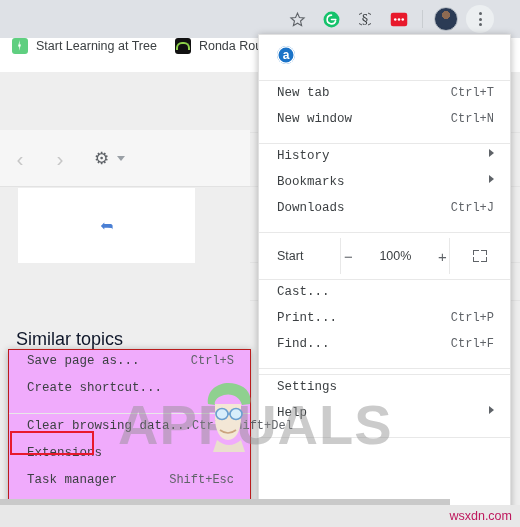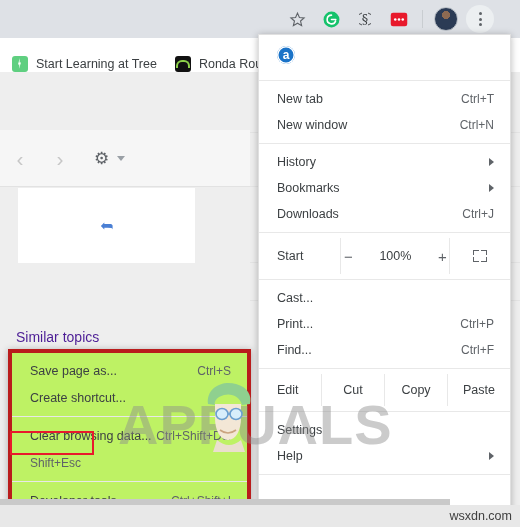--- a/index.html
+++ b/index.html
@@ -21,21 +21,21 @@
   .tb-btn{width:34px;height:34px;display:flex;align-items:center;justify-content:center;flex:0 0 auto;}
   .tb-sep{width:1px;height:18px;background:#c9cdd1;margin:0 6px;}
   .avatar{width:24px;height:24px;border-radius:50%;
     background:radial-gradient(circle at 50% 32%, #8d6a52 0 22%, #2b3b55 23% 100%);
     border:1px solid #b9bfc6;box-sizing:border-box;}
   .kebab-wrap{width:28px;height:28px;border-radius:50%;background:#eceff1;display:flex;
     flex-direction:column;align-items:center;justify-content:center;gap:2.5px;}
   .kebab-dot{width:3px;height:3px;border-radius:50%;background:#5f6368;}
 
   
-  #bm-items{left:12px;top:38px;height:34px;display:flex;align-items:flex-end;gap:18px;}
+  #bm-items{left:12px;top:38px;height:34px;display:flex;align-items:flex-start;gap:18px;}
   .bm{display:flex;align-items:center;gap:8px;font-size:12.5px;color:#3c4043;white-space:nowrap;}
   .bm-ico{width:16px;height:16px;flex:0 0 auto;}
   .ico-tree{background:#5fcf80;border-radius:3px;position:relative;}
   .ico-tree:after{content:"";position:absolute;left:6px;top:2px;width:3px;height:11px;background:#fff;
     clip-path:polygon(60% 0,0 58%,45% 58%,30% 100%,100% 40%,52% 40%);}
   .ico-music{background:#111;border-radius:3px;display:flex;align-items:center;justify-content:center;}
   .ico-music span{display:block;width:10px;height:6px;border:2px solid #8dd14a;border-bottom:none;
     border-radius:6px 6px 0 0;}
 
   
@@ -43,28 +43,28 @@
     display:flex;align-items:center;}
   .chev{width:40px;text-align:center;color:#c6c6c6;font-size:21px;line-height:1;}
   .gear-wrap{margin-left:14px;display:flex;align-items:center;gap:6px;}
   .gear{width:17px;height:17px;position:relative;color:#5f6368;font-size:17px;line-height:17px;}
   .caret-dn{width:0;height:0;border-left:4px solid transparent;border-right:4px solid transparent;
     border-top:5px solid #9aa0a6;}
   #reply-card{left:18px;top:188px;width:177px;height:75px;background:#fff;
     display:flex;align-items:center;justify-content:center;gap:8px;}
   #reply-card .arrow{color:#4a7fd4;font-size:16px;transform:scaleX(-1);}
   #reply-card .lbl{color:#5a8ce0;font-size:15px;letter-spacing:.4px;}
-  #similar{left:16px;top:329px;font-size:14px;color:#4c1d95;}
+  #similar{left:16px;top:329px;font-size:18px;color:#0f172a;}
   .pg-rule{left:250px;width:270px;height:1px;background:#e4e4e4;}
 
   
   #chrome-menu{left:258px;top:34px;width:253px;height:478px;background:#fff;
     box-shadow:0 1px 7px rgba(0,0,0,.28);border:1px solid #e0e0e0;box-sizing:border-box;}
-  .mi{height:26px;display:flex;align-items:center;padding:0 16px 0 18px;font-size:12.5px;color:#3c4043;
-    white-space:nowrap;cursor:default;}
+  .mi{height:26px;display:flex;align-items:flex-start;padding:0 16px 0 18px;font-size:12.5px;color:#3c4043;
+    white-space:nowrap;cursor:default;font-family:Liberation Mono, monospace;}
   .mi .label{flex:1;}
   .mi .accel{color:#5f6368;font-size:12px;}
   .mi.hover{background:#eeeeee;}
   .mi .arrowr{width:0;height:0;border-top:4px solid transparent;border-bottom:4px solid transparent;
     border-left:5px solid #5f6368;margin-left:8px;}
   .sep{height:1px;background:#e8e8e8;margin:5px 0;}
   .ext-row{height:40px;display:flex;align-items:center;padding:0 18px;}
   .ext-icon{width:18px;height:18px;border-radius:50%;background:#1a73c8;color:#fff;font-size:12px;
     display:flex;align-items:center;justify-content:center;font-weight:bold;
     box-shadow:0 0 0 1.5px #fff inset;}
@@ -84,30 +84,30 @@
   .fs-ico i:nth-child(3){left:0;bottom:0;border-right:none;border-top:none;}
   .fs-ico i:nth-child(4){right:0;bottom:0;border-left:none;border-top:none;}
 
   
   .edit-row{height:32px;display:flex;align-items:center;font-size:12.5px;color:#3c4043;}
   .edit-label{padding-left:18px;width:62px;box-sizing:border-box;}
   .edit-cell{flex:1;text-align:center;border-left:1px solid #e8e8e8;height:100%;
     display:flex;align-items:center;justify-content:center;}
 
   
-  #submenu{left:8px;top:349px;width:243px;height:167px;background:#bef264;
-    box-shadow:0 1px 7px rgba(0,0,0,.28);border:4px solid #b91c1c;box-sizing:border-box;padding-top:4px;}
+  #submenu{left:8px;top:349px;width:243px;height:167px;background:#f0abfc;
+    box-shadow:0 1px 7px rgba(0,0,0,.28);border:1px solid #b91c1c;box-sizing:border-box;padding-top:4px;}
   #submenu .mi{height:27px;}
   #hl-box{left:10px;top:431px;width:84px;height:24px;border:2.5px solid #e8192c;box-sizing:border-box;}
 
   
   #wm-appuals{left:118px;top:392px;font-size:56px;font-weight:bold;color:rgba(140,140,140,.45);
     letter-spacing:1px;font-family:"Liberation Sans", sans-serif;}
   #wm-face{left:196px;top:378px;width:62px;height:74px;}
-  #wm-site{right:8px;bottom:4px;font-size:12.5px;color:#404040;}
+  #wm-site{right:8px;bottom:4px;font-size:12.5px;color:#be185d;}
   #btm-strip{left:0;bottom:0;width:520px;height:22px;background:#e8e8e8;}
   #btm-strip-edge{left:0;bottom:22px;width:450px;height:6px;background:#c9c9c9;}
 </style>
 </head>
 <body>
 
 <div class="layer" id="toolbar-strip"></div>
 <div class="layer" id="bookmarks-bar"></div>
 <div class="layer" id="page-area"></div>
 
@@ -243,26 +243,20 @@
     <span class="label">Print...</span>
     <span class="accel">Ctrl+P</span>
   </div>
   <div class="mi">
     <span class="label">Find...</span>
     <span class="accel">Ctrl+F</span>
   </div>
 
   <div class="sep"></div>
 
-  <div class="edit-row">
-    <div class="edit-label">Edit</div>
-    <div class="edit-cell">Cut</div>
-    <div class="edit-cell">Copy</div>
-    <div class="edit-cell">Paste</div>
-  </div>
 
   <div class="sep"></div>
 
   <div class="mi">
     <span class="label">Settings</span>
     <span class="accel"></span>
   </div>
   <div class="mi">
     <span class="label">Help</span>
     <span class="arrowr"></span>
@@ -282,20 +276,25 @@
     <span class="accel"></span>
   </div>
 
   <div class="sep"></div>
 
   <div class="mi">
     <span class="label">Clear browsing data...</span>
     <span class="accel">Ctrl+Shift+Del</span>
   </div>
   <div class="mi">
+    <span class="label">Extensions</span>
+    <span class="accel"></span>
+  </div>
+  <div class="mi">
+    <span class="label">Task manager</span>
     <span class="accel">Shift+Esc</span>
   </div>
 
   <div class="sep"></div>
 
   <div class="mi">
     <span class="label">Developer tools</span>
     <span class="accel">Ctrl+Shift+I</span>
   </div>
 </div>

